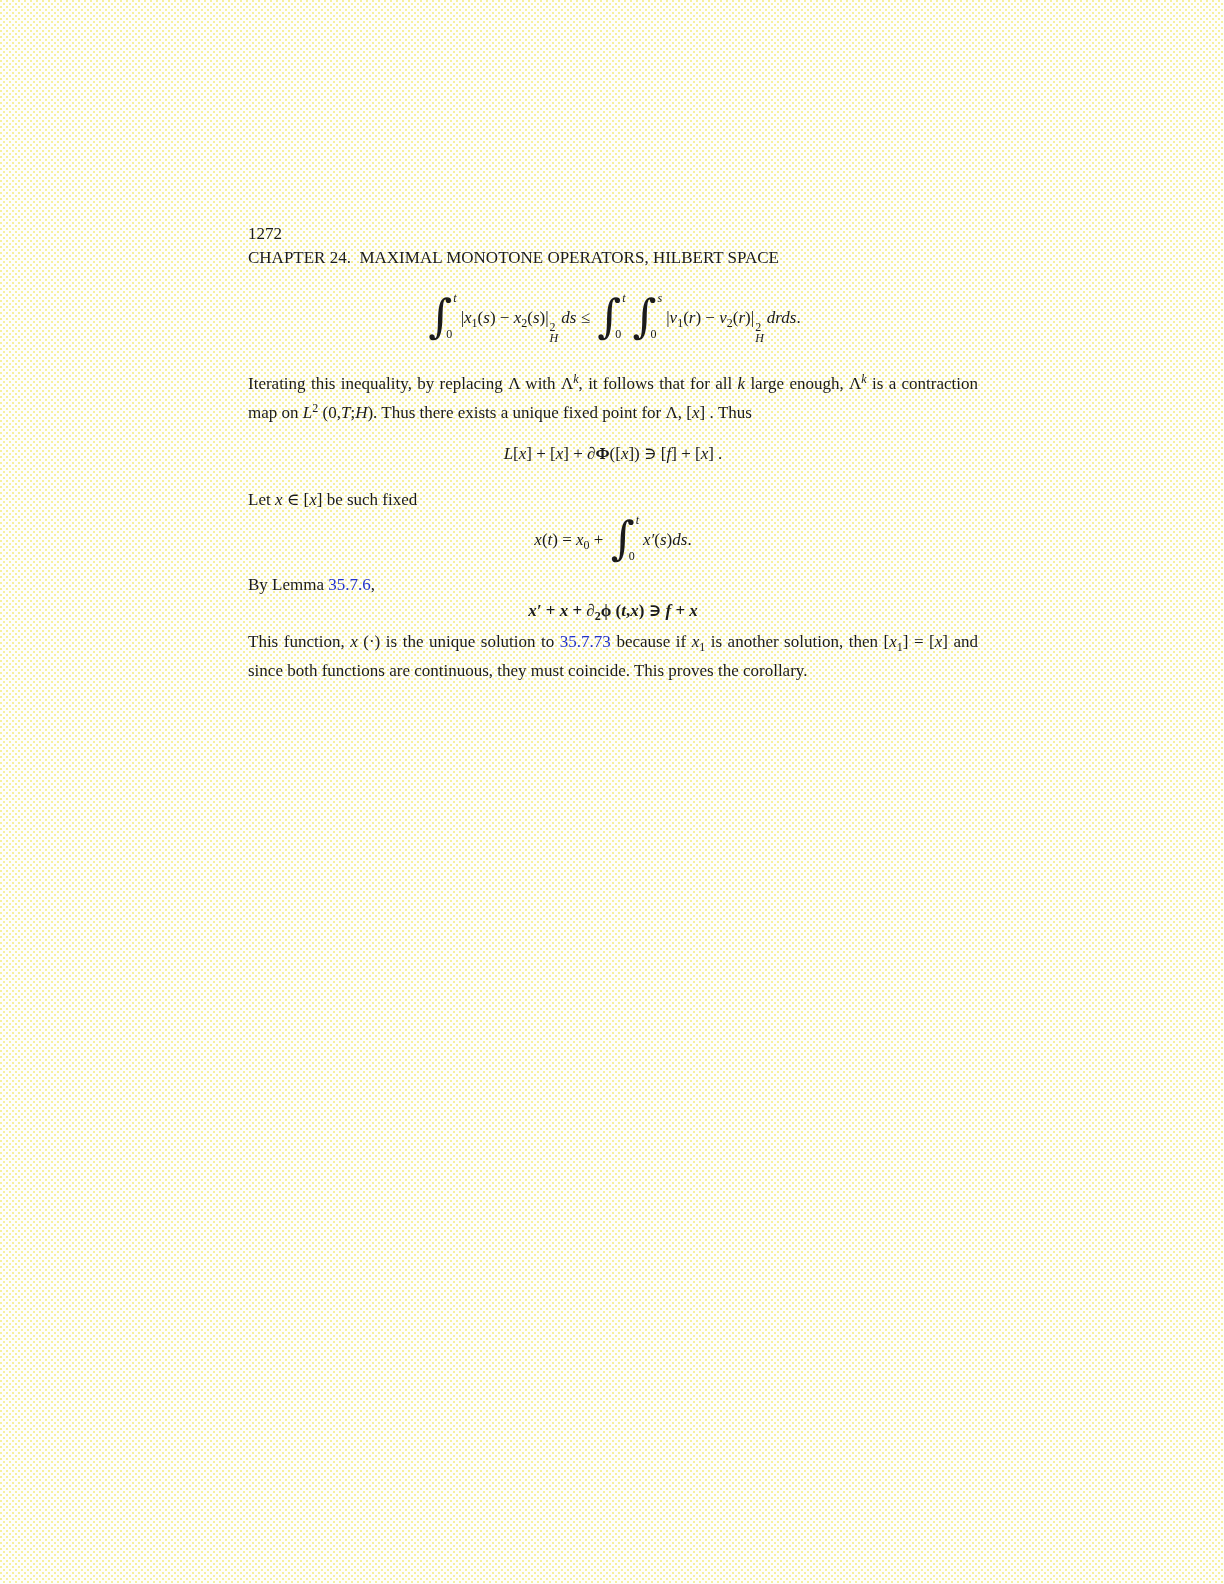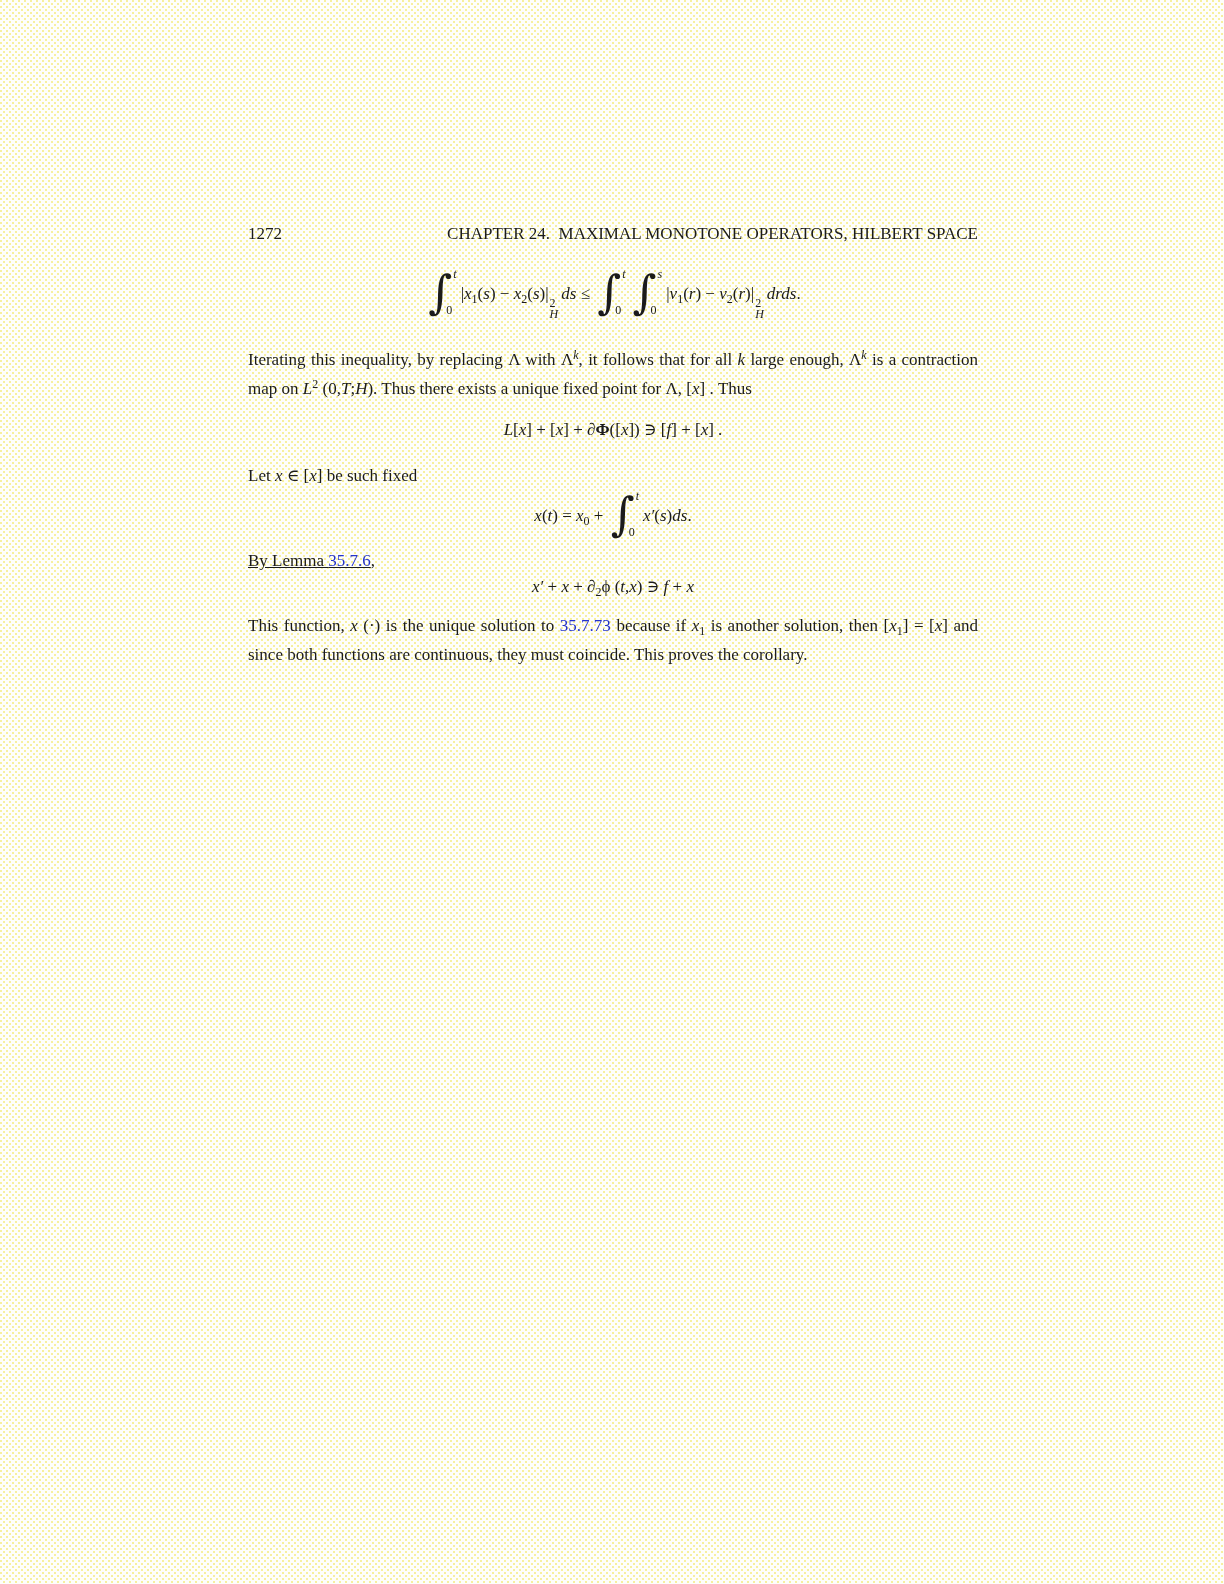--- a/index.html
+++ b/index.html
@@ -11,21 +11,21 @@
       radial-gradient(circle, #f7f09e 0.75px, rgba(255,255,255,0) 1.05px);
     background-size:6px 6px, 6px 6px;
     background-position:1px 1px, 4px 4px;
   }
   .content{
     position:absolute;left:248px;top:222px;width:730px;
     font-family:"Liberation Serif","DejaVu Serif",serif;
     color:var(--text,#1b1b1b);
     font-size:17px;line-height:24px;
   }
-  .header{display:flex;justify-content:space-between;align-items:baseline;}
+  .header{display:flex;justify-content:flex-end;align-items:baseline;flex-direction:column;}
   .chapter-title{white-space:pre;}
   .para{text-align:justify;}
   .it{font-style:italic;}
   .bf{font-weight:700;}
   .lk{color:var(--link,#2433cc);cursor:pointer;}
   .eq{text-align:center;}
   .eq-tall{line-height:56px;}
   .eq-line{line-height:28px;}
   
   .intw{display:inline-block;white-space:nowrap;margin:0 2px 0 3px;}
@@ -51,23 +51,23 @@
   
   .sb{font-size:12px;vertical-align:-4px;}
   .sp{font-size:12px;vertical-align:6px;font-style:italic;}
   .spr{font-size:12px;vertical-align:6px;}
   
   .m-eq1{margin-top:20px;}
   .m-para1{margin-top:16px;}
   .m-eq2{margin-top:15px;text-align:center;}
   .m-let{margin-top:20px;}
   .m-eq3{margin-top:0px;}
-  .m-lemma{margin-top:0px;text-decoration:underline;}
-  .m-eq4{margin-top:0px;}
-  .m-para2{margin-top:8px;}
+  .m-lemma{margin-top:0px;}
+  .m-eq4{margin-top:0px;font-weight:bold;}
+  .m-para2{}
 </style>
 </head>
 <body>
 
 <div class="content">
 
   <div class="header">
     <span>1272</span>
     <span class="chapter-title">CHAPTER 24.  MAXIMAL MONOTONE OPERATORS, HILBERT SPACE</span>
   </div>

